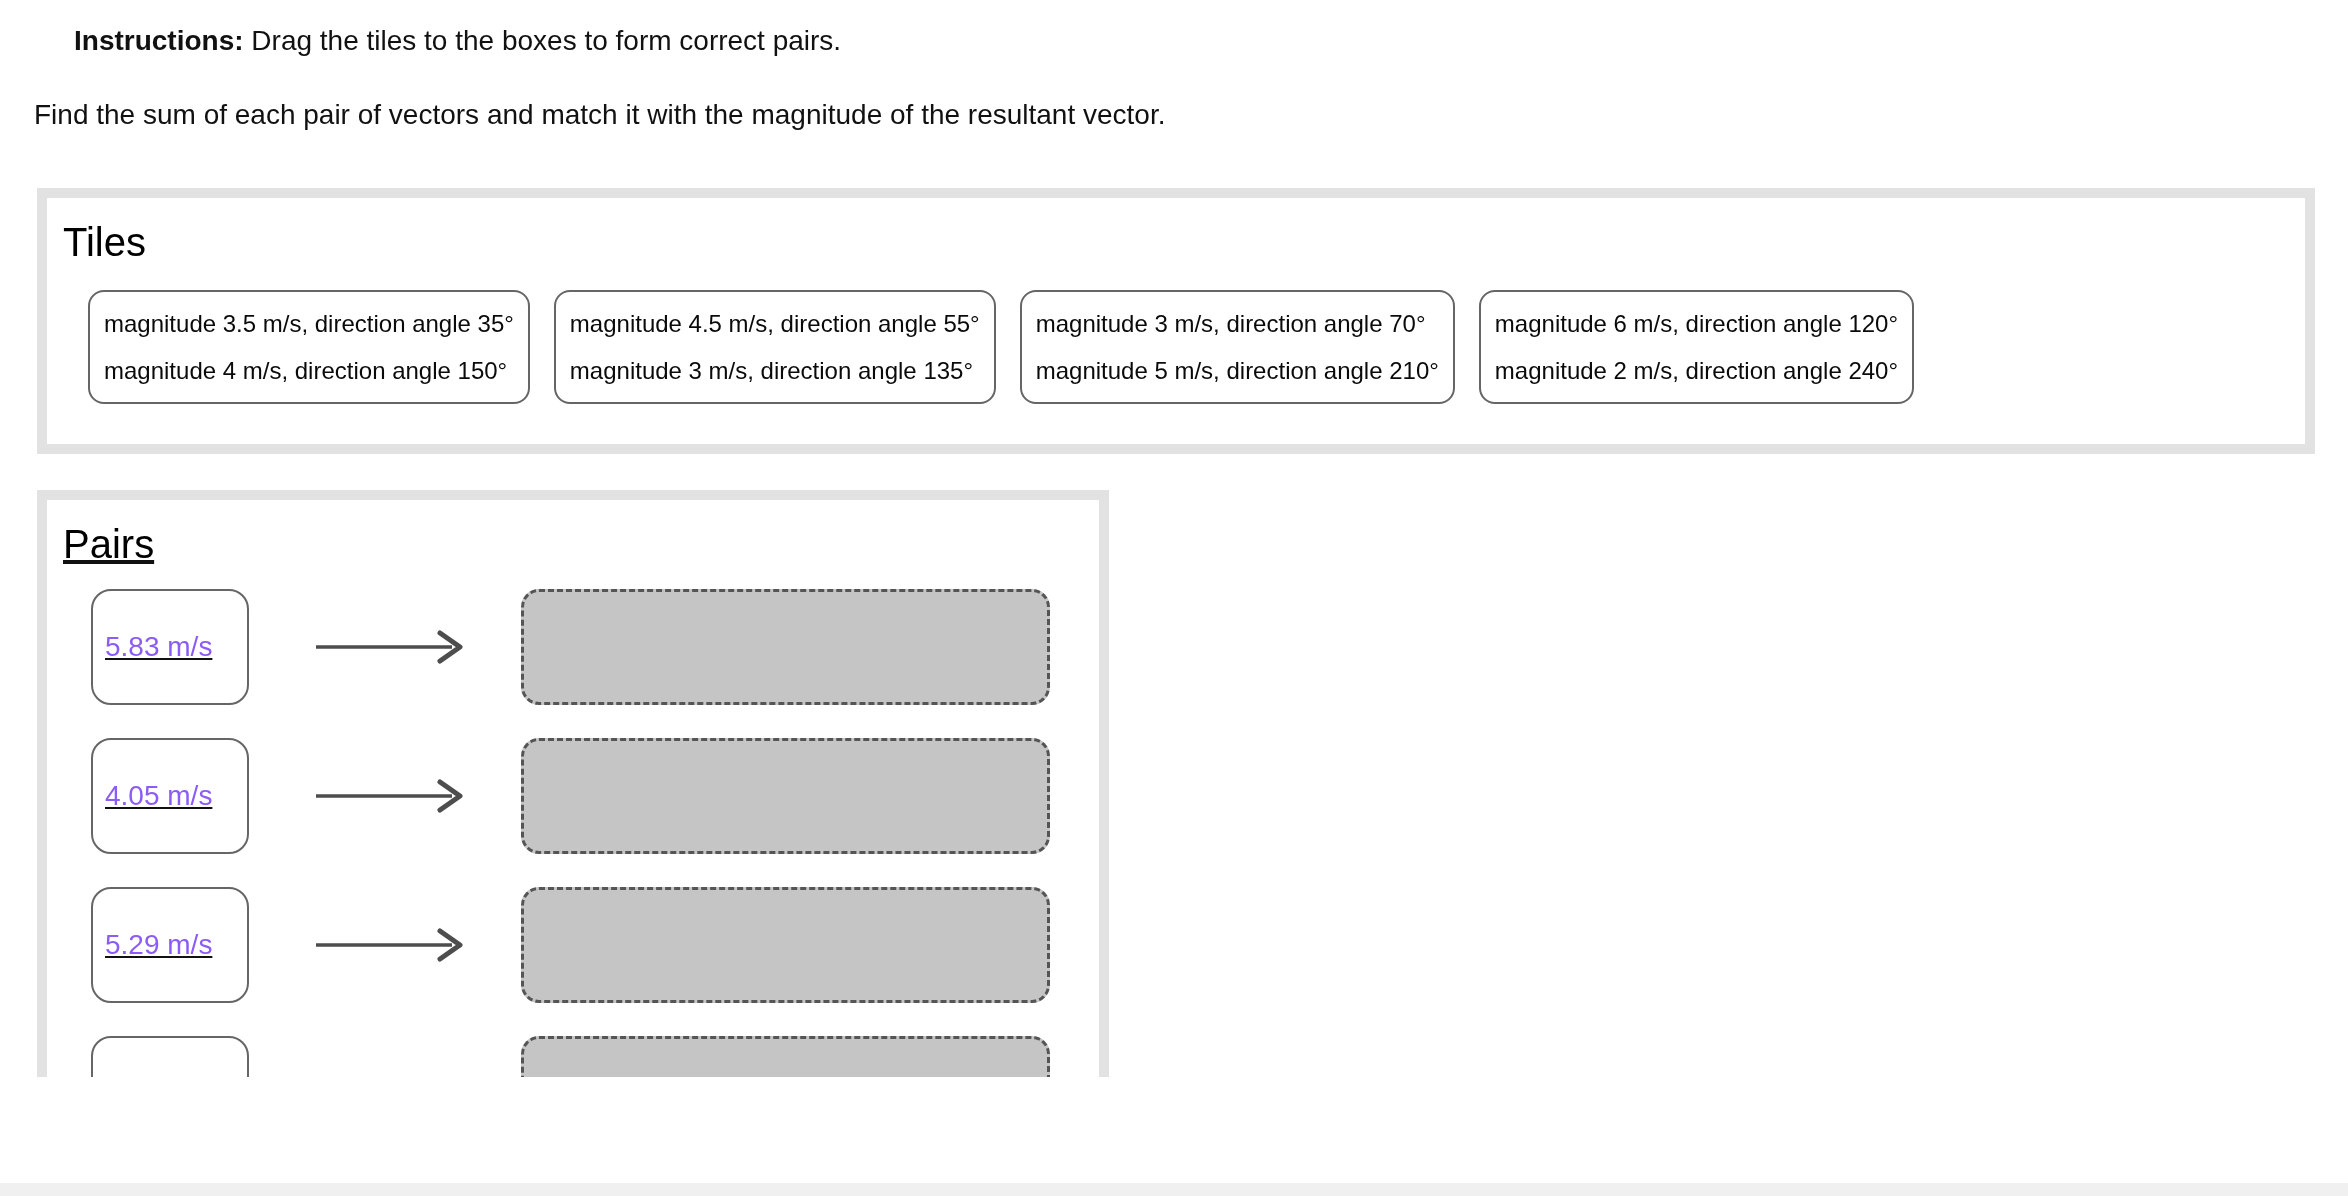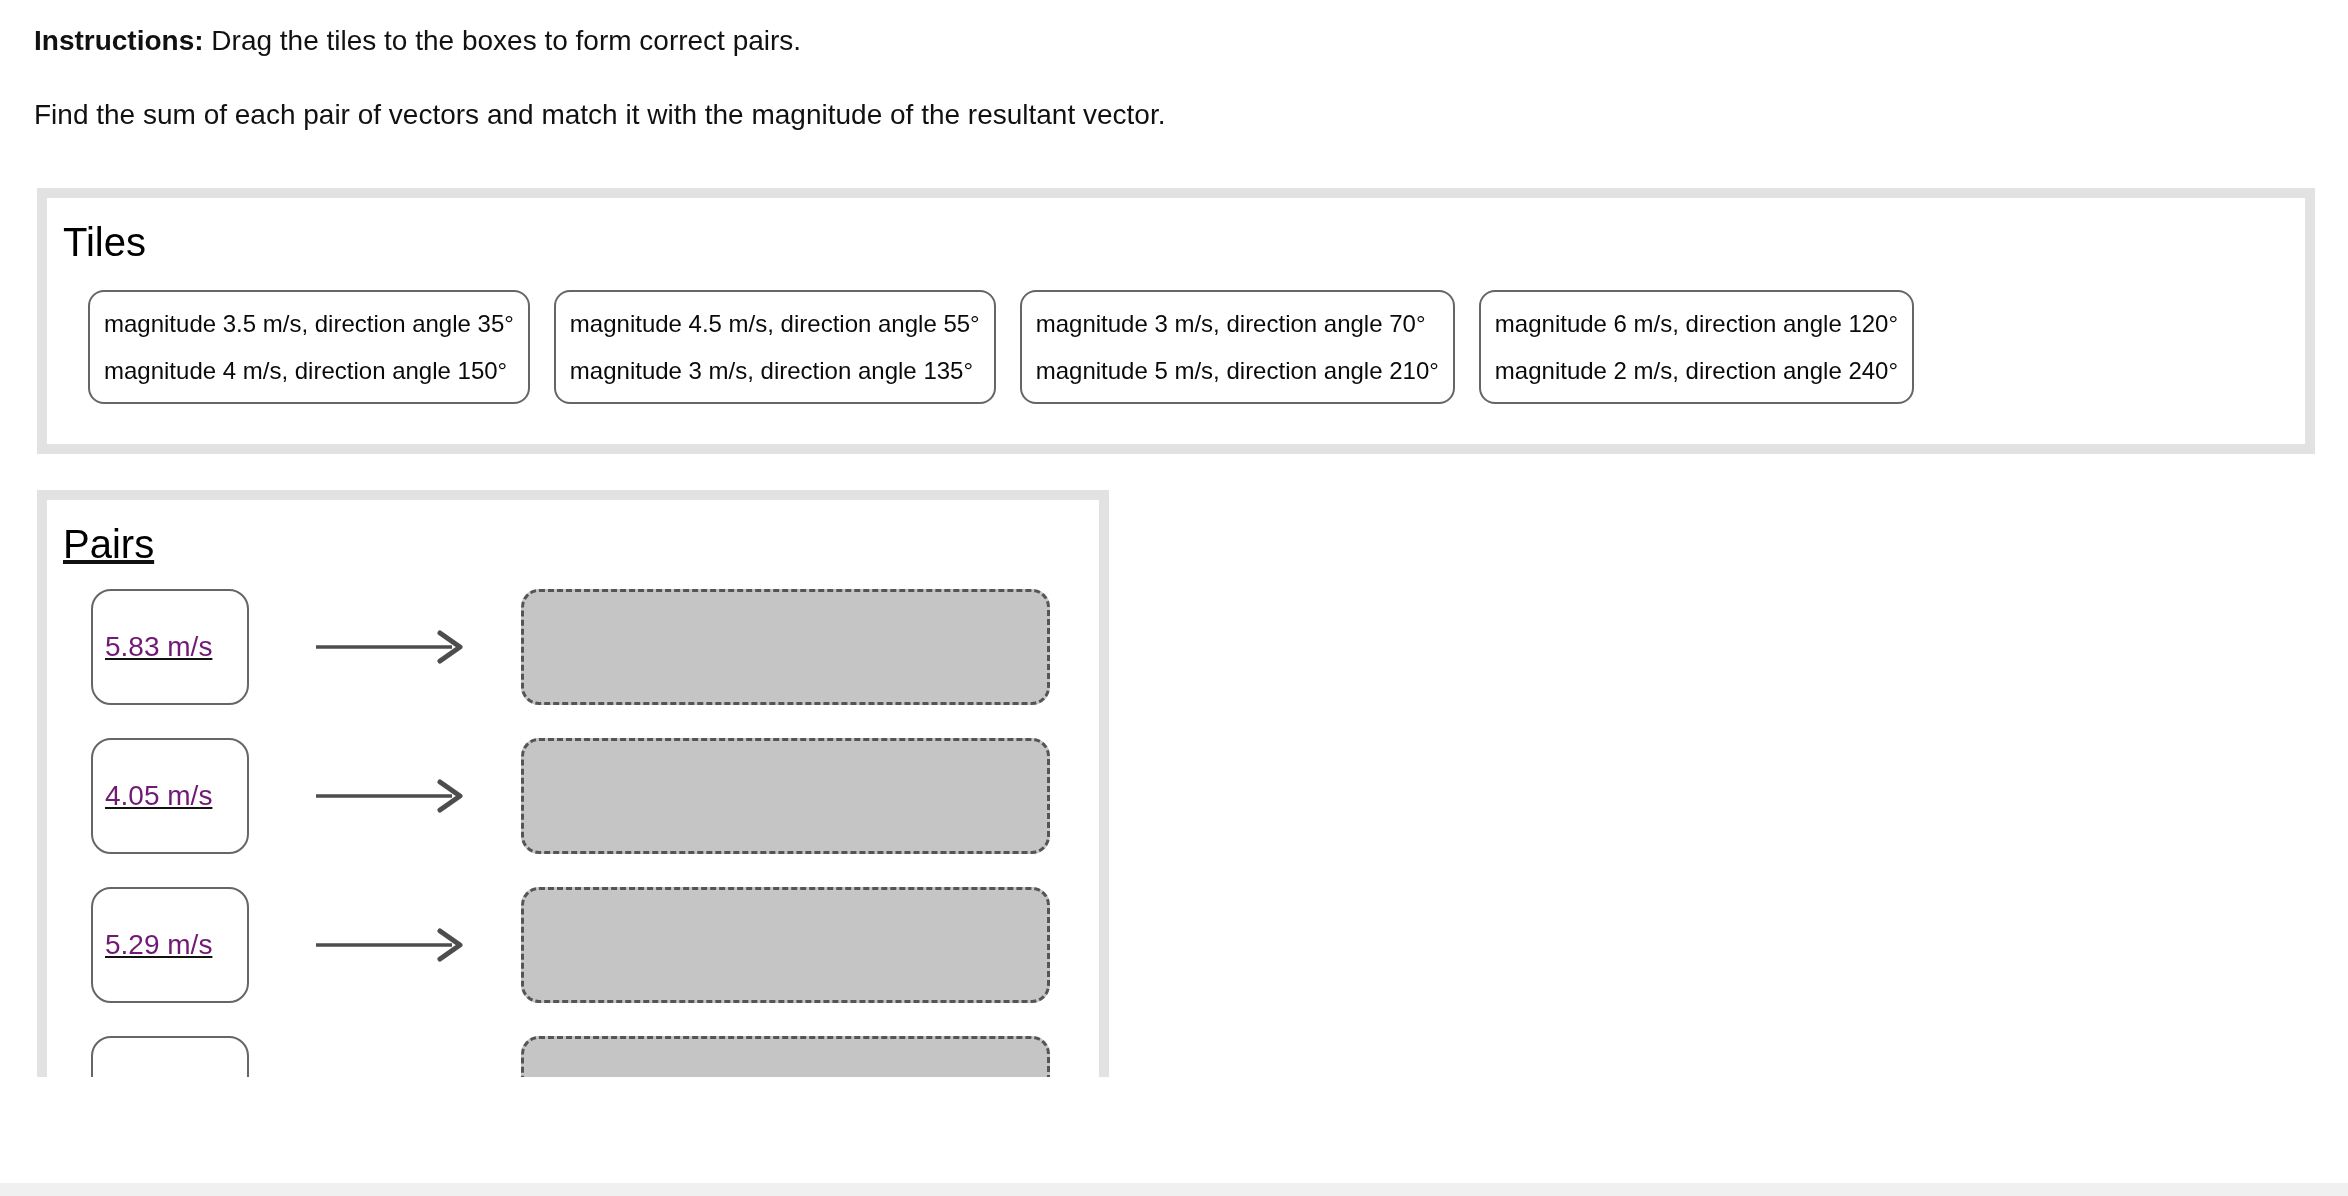--- a/index.html
+++ b/index.html
@@ -14,21 +14,21 @@
   }
 
   
   .instructions { margin: 24px 0 0 34px; }
   .instructions p {
     font-size: 28px;
     line-height: 34px;
     color: #111111;
   }
   .instructions p + p { margin-top: 40px; }
-  .instructions b { font-weight: bold; }
+  .instructions b { font-weight: bold; margin-left: 40px; }
 
   
   .panel {
     border: 10px solid #e2e2e2;
     background: #ffffff;
   }
   .panel-label {
     font-size: 40px;
     line-height: 48px;
     color: #000000;
@@ -77,21 +77,21 @@
   .value-box {
     width: 158px;
     height: 116px;
     border: 2px solid #666666;
     border-radius: 20px;
     background: #ffffff;
     display: flex;
     align-items: center;
     padding-left: 12px;
     font-size: 28px;
-    color: #701a75;
+    color: #8b5cf6;
     flex: none;
   }
   .arrow {
     margin: 0 55px 0 65px;
     flex: none;
     display: block;
   }
   .drop-zone {
     width: 529px;
     height: 116px;

